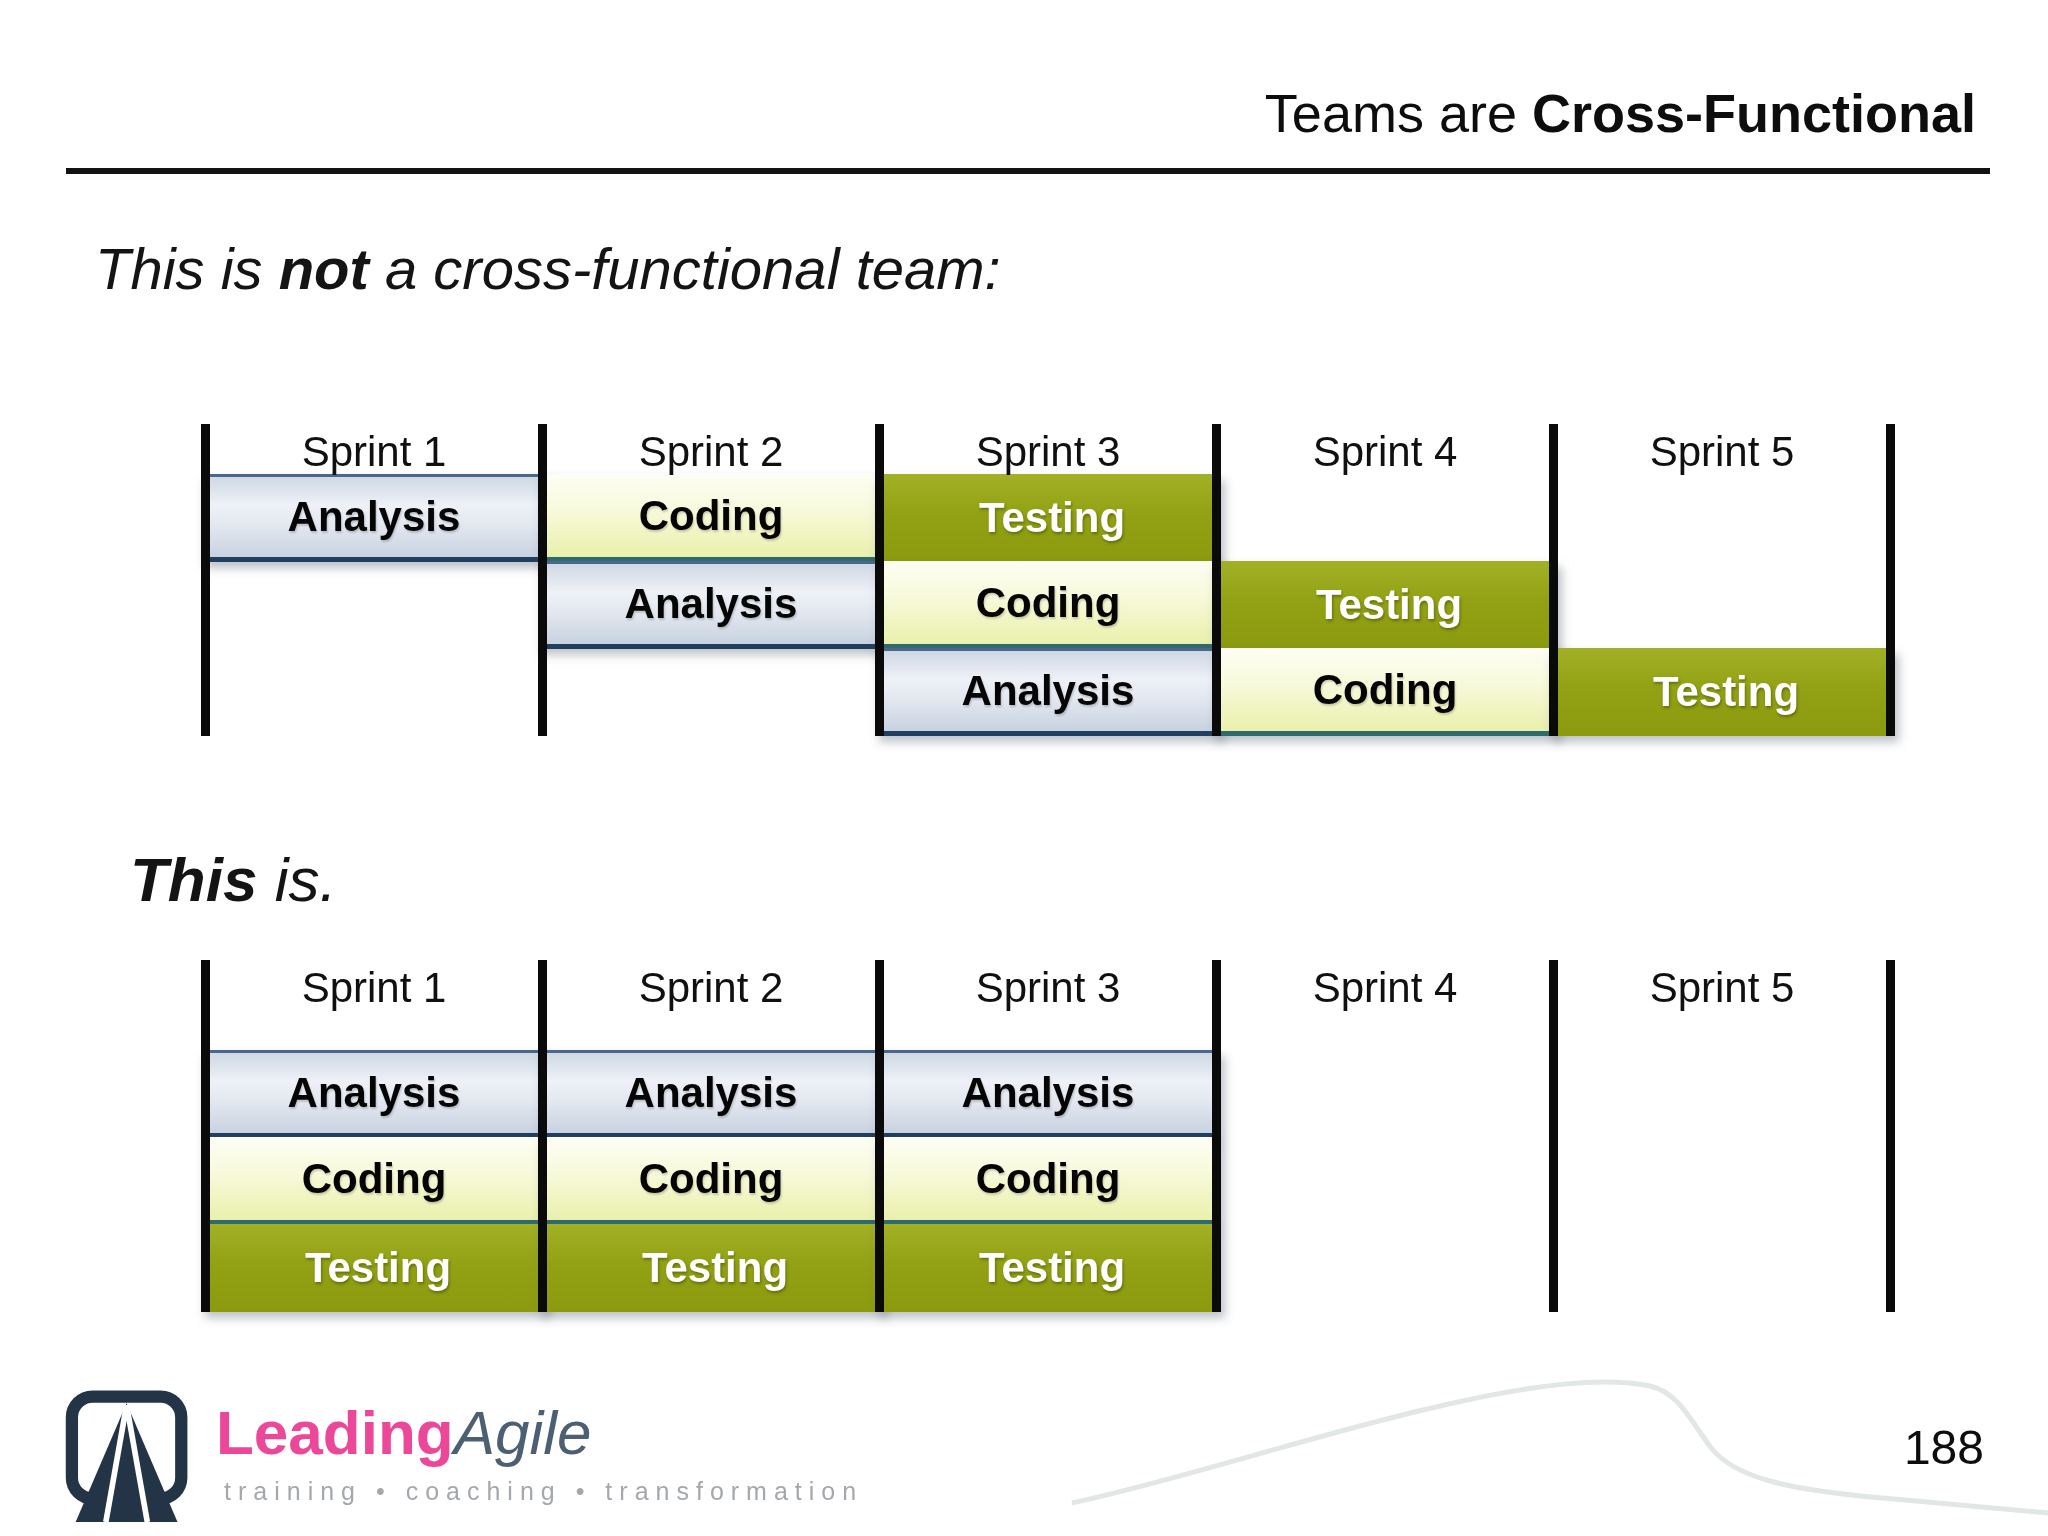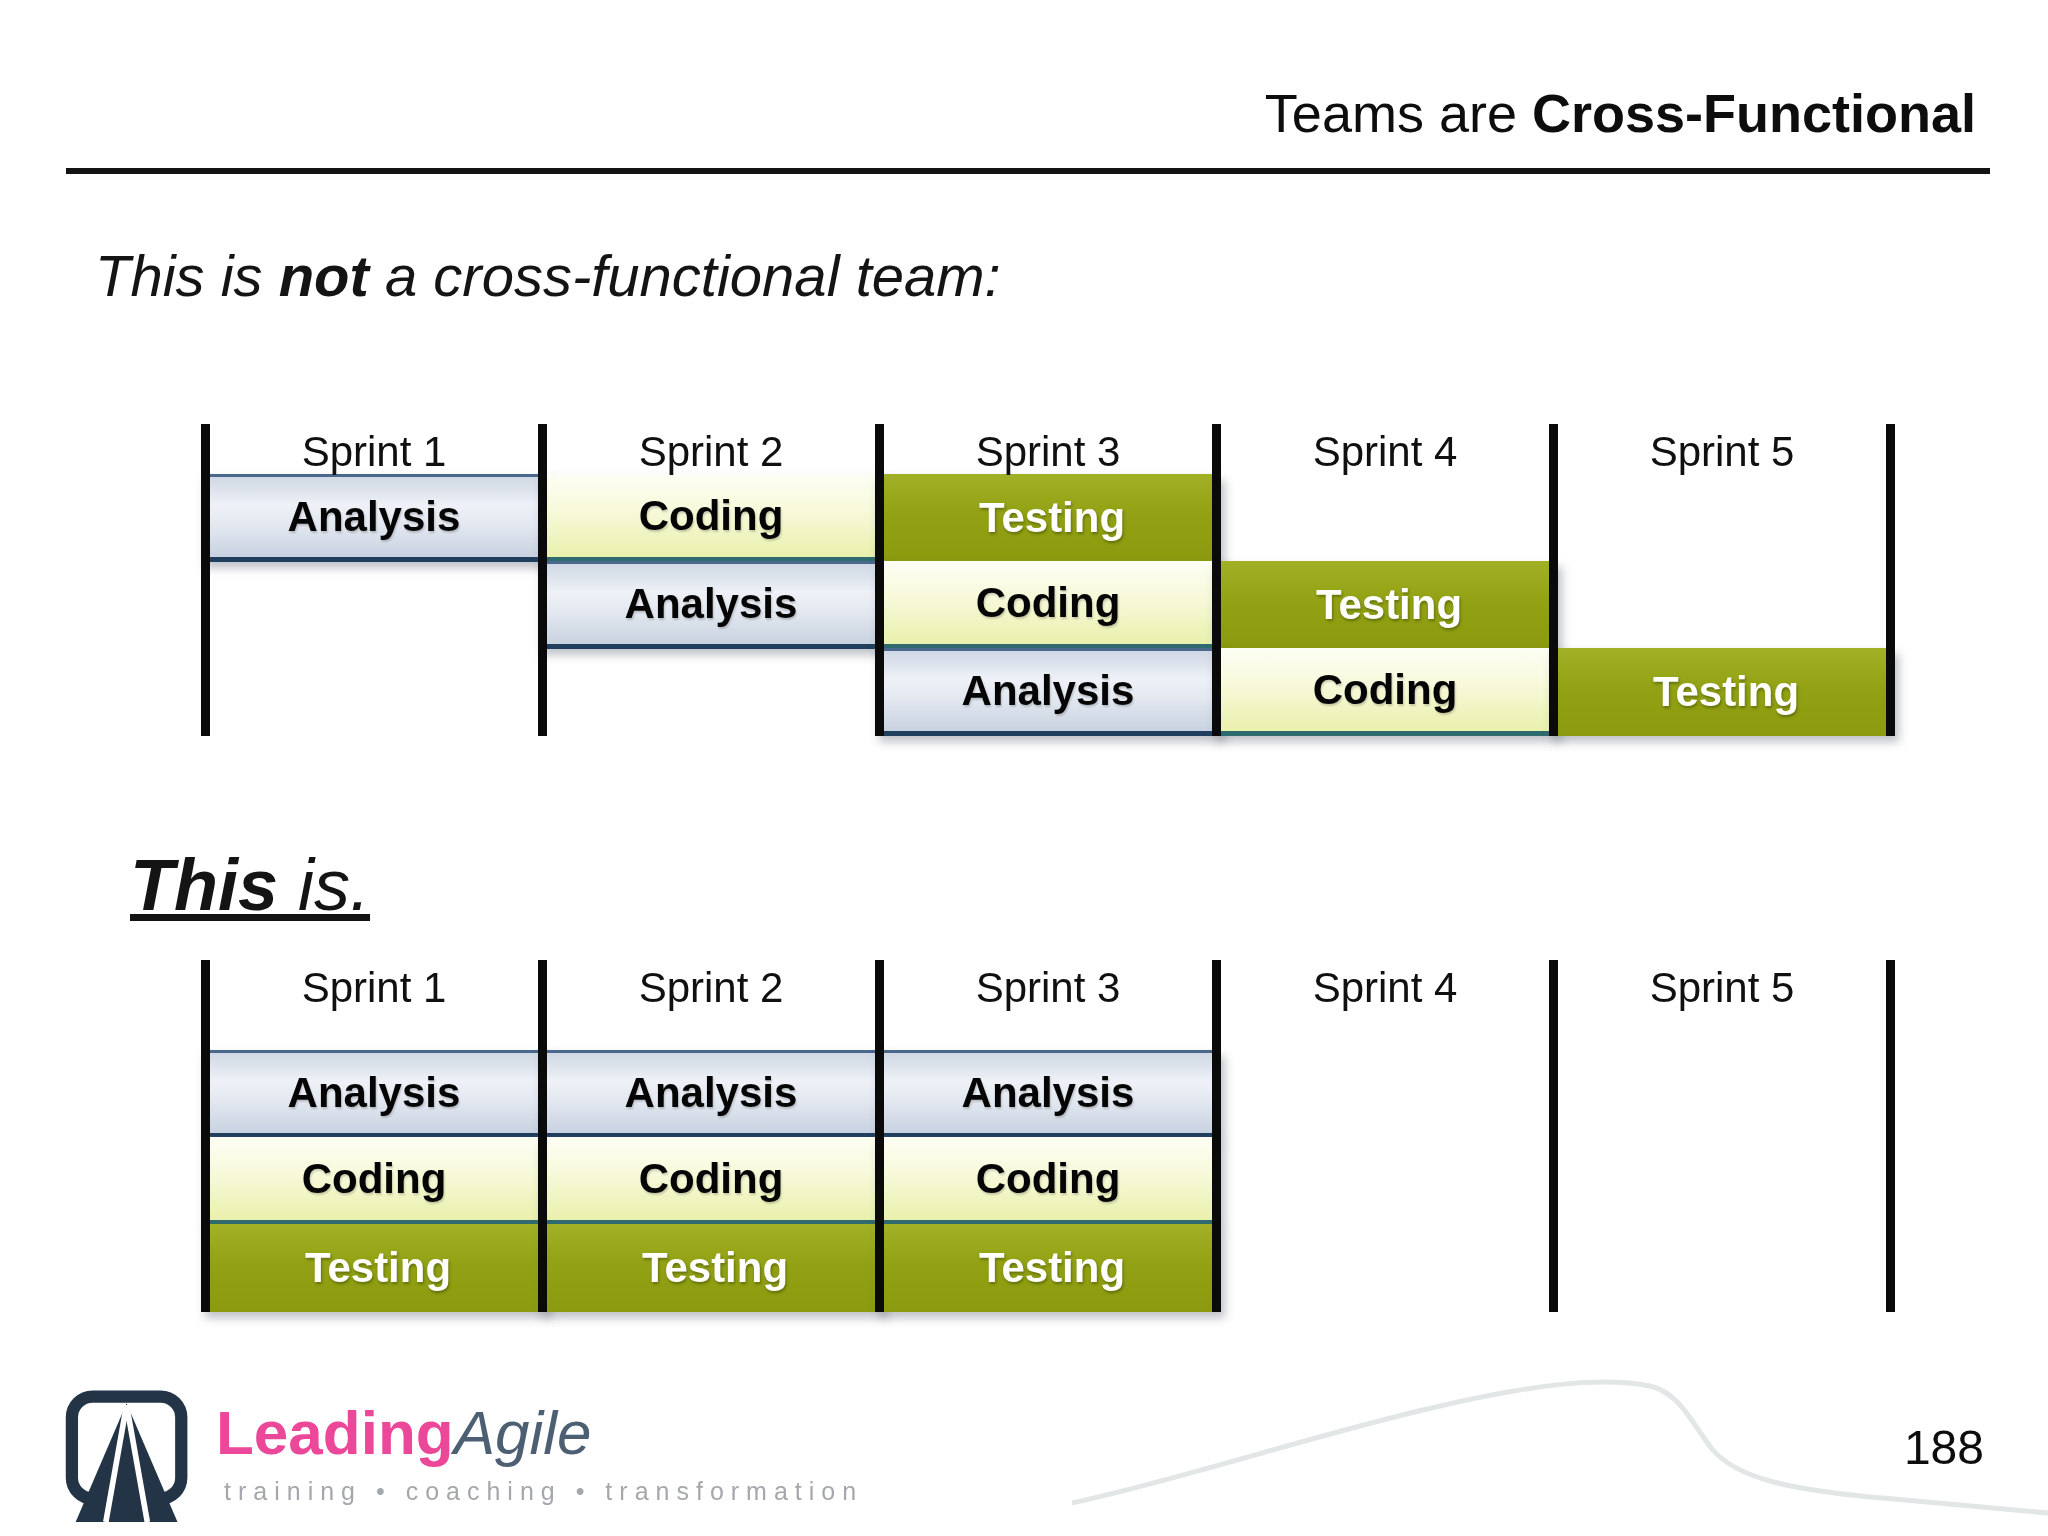--- a/index.html
+++ b/index.html
@@ -21,22 +21,22 @@
   .title-rule{
     position:absolute;left:66px;right:58px;top:168px;height:6px;
     background:#131313;
   }
   
   .heading{
     position:absolute;font-style:italic;font-size:58px;line-height:1.15;
     color:#141414;white-space:nowrap;
   }
   .heading .hbold{font-weight:700;}
-  .heading-not{left:95px;top:243px;}
-  .heading-is{left:130px;top:844px;font-size:72px;text-decoration:underline;}
+  .heading-not{left:95px;top:236px;}
+  .heading-is{left:130px;top:844px;font-size:62px;}
   
   .diagram{position:absolute;left:201px;width:1904px;text-decoration:underline;}
   .d1{top:424px;height:312px;}
   .d2{top:960px;height:352px;}
   .bar{position:absolute;top:0;bottom:0;width:9px;background:#0a0a0a;z-index:5;}
   .b0{left:0;}.b1{left:337px;}.b2{left:674px;}.b3{left:1011px;}.b4{left:1348px;}.b5{left:1685px;}
   .slabel{
     position:absolute;top:4px;width:346px;text-align:center;
     font-size:42px;color:#101010;z-index:4;
   }

